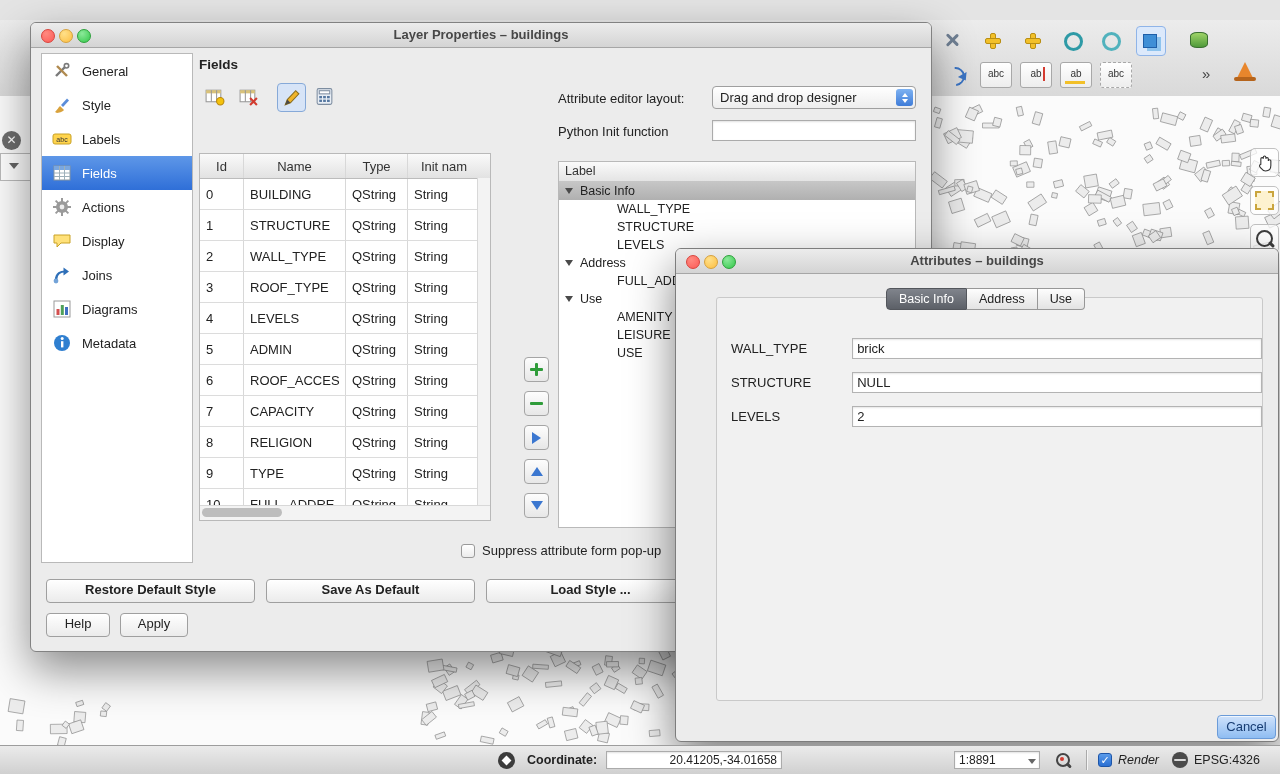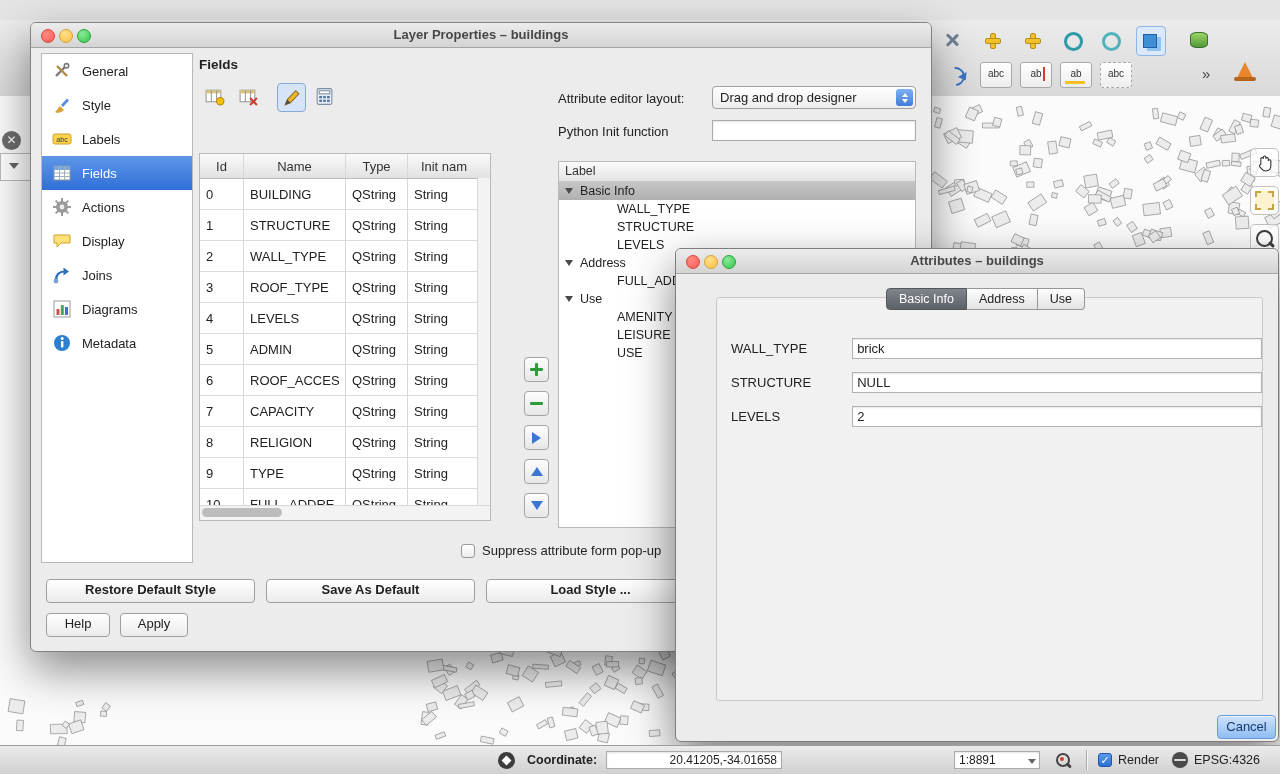--- a/index.html
+++ b/index.html
@@ -740,18 +740,18 @@
     <span class="sb-text" style="left:521px;font-weight:bold;margin-left:6px;">Coordinate:</span>
     <input class="minput" style="left: 606px; top: 5px; width: 176px; height: 18px; font-size: 12px; text-align: right;" value="20.41205,-34.01658">
     <span class="sb-text" style="left:918px;font-weight:bold;margin-top:28px;">Scale</span>
     <span class="minput" style="left:954px;top:5px;width:86px;height:18px;font-size:12px;line-height:16px;">
       <span>1:8891</span>
       <span class="sel-tiny"></span>
     </span>
     <span class="mini-mag"></span>
     <span class="sb-sep" style="left:1086px;"></span>
     <span class="checkbox checked" style="position:absolute;left:1098px;top:7px;">✓</span>
-    <span class="sb-text" style="left:1118px;">Render</span>
+    <span class="sb-text" style="left:1118px;font-style:italic;">Render</span>
     <span class="crs-icon"></span>
     <span class="sb-text" style="left:1194px;">EPSG:4326</span>
   </div>
 
 </div>
 
 </body></html>

